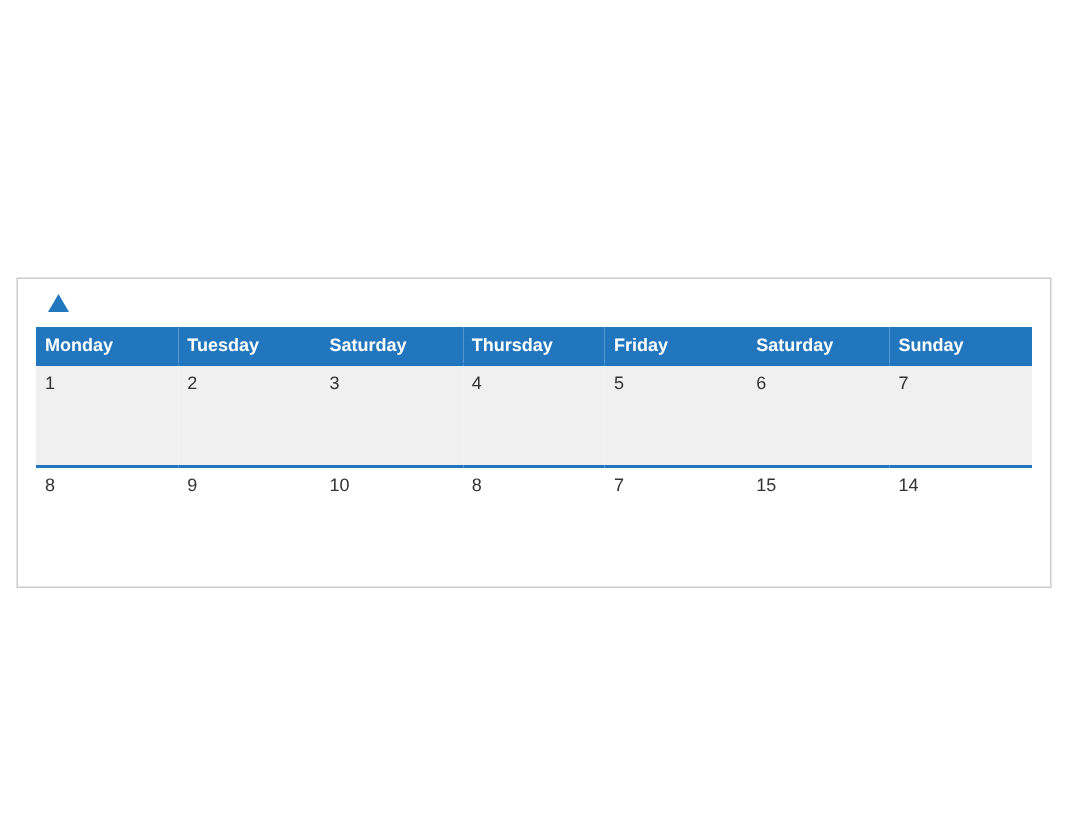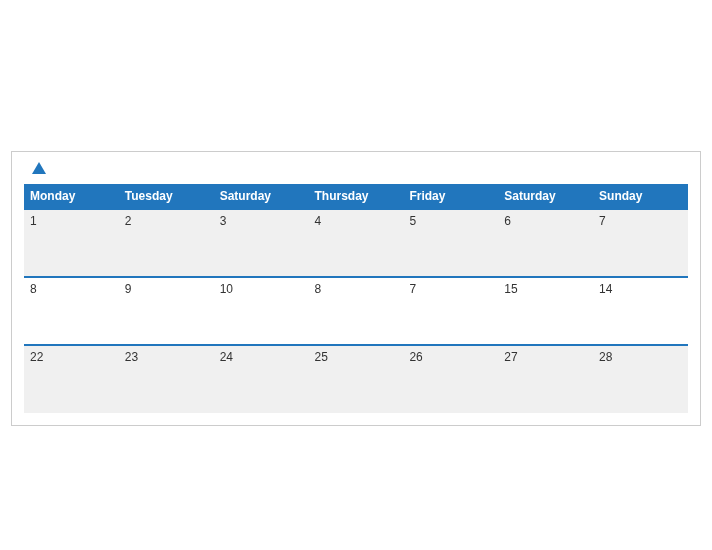--- a/index.html
+++ b/index.html
@@ -179,38 +179,15 @@
           <td>
             <span class="day-num">7</span>
           </td>
           <td>
             <span class="day-num">15</span>
           </td>
           <td>
             <span class="day-num">14</span>
           </td>
         </tr>
-        <tr>
-          <td>
-            <span class="day-num">22</span>
-          </td>
-          <td>
-            <span class="day-num">23</span>
-          </td>
-          <td>
-            <span class="day-num">24</span>
-          </td>
-          <td>
-            <span class="day-num">25</span>
-          </td>
-          <td>
-            <span class="day-num">26</span>
-          </td>
-          <td>
-            <span class="day-num">27</span>
-          </td>
-          <td>
-            <span class="day-num">28</span>
-          </td>
-        </tr>
       </tbody>
   </table>
 </div>
 
 </body></html>

